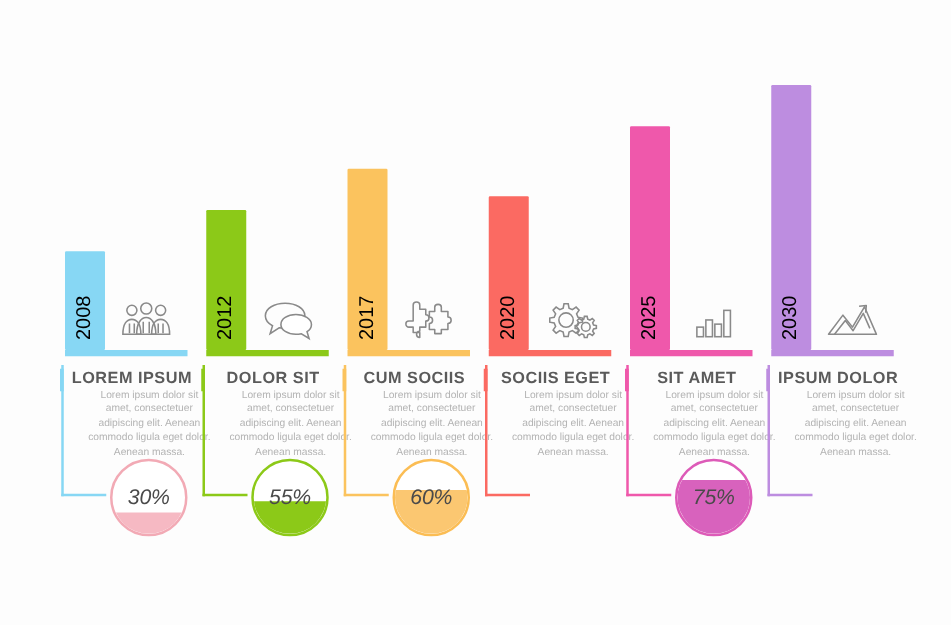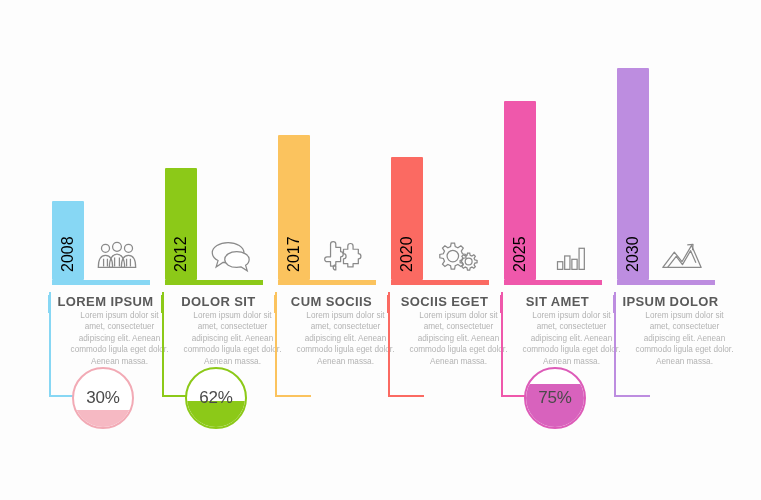--- a/index.html
+++ b/index.html
@@ -122,24 +122,25 @@
     top: 292px;
     width: 36px;
     height: 105px;
     border-left: 2px solid;
     border-bottom: 2px solid;
     border-color: inherit;
     box-sizing: border-box;
   }
   .pct-wrap {
     position: absolute;
-    left: 28px;
+    left: 44px;
     top: 367px;
     width: 62px;
     height: 62px;
+    font-style: italic;
   }
   .pct-circle {
     position: relative;
     width: 62px;
     height: 62px;
     border-radius: 50%;
     border: 2px solid;
     box-sizing: border-box;
     overflow: hidden;
     background: #ffffff;
@@ -225,21 +226,21 @@
       <div class="col-title">DOLOR SIT</div>
       <div class="col-body">Lorem ipsum dolor sit amet, consectetuer adipiscing elit. Aenean commodo ligula eget dolor. Aenean massa.</div>
     </div>
 
     <div class="connector" style="border-color:#8cc918;"></div>
 
     <div class="pct-wrap">
       <div class="pct-circle" style="border-color:#8cc918;">
         <div class="pct-fill" style="height:45%;background:#8cc918;"></div>
       </div>
-      <div class="pct-label">62%</div>
+      <div class="pct-label">55%</div>
     </div>
   </div>
     <div class="col" style="left: 270px;">
     <div class="bar-area">
       <div class="bar" style="height:145px;background:#fbc35e;">
         <span class="year-rot">2017</span>
       </div>
       <div class="baseline" style="background:#fbc35e;"></div>
       <div class="col-icon">
           <svg viewBox="0 0 48 40">
@@ -252,20 +253,26 @@
     </div>
 
     <div class="text-block">
       <div class="tick" style="background:#fbc35e;"></div>
       <div class="col-title">CUM SOCIIS</div>
       <div class="col-body">Lorem ipsum dolor sit amet, consectetuer adipiscing elit. Aenean commodo ligula eget dolor. Aenean massa.</div>
     </div>
 
     <div class="connector" style="border-color:#fbc35e;"></div>
 
+    <div class="pct-wrap">
+      <div class="pct-circle" style="border-color:#fbbd54;">
+        <div class="pct-fill" style="height:60%;background:#fbc771;"></div>
+      </div>
+      <div class="pct-label">60%</div>
+    </div>
   </div>
     <div class="col" style="left: 383px;">
     <div class="bar-area">
       <div class="bar" style="height:123px;background:#fb6a62;">
         <span class="year-rot">2020</span>
       </div>
       <div class="baseline" style="background:#fb6a62;"></div>
       <div class="col-icon">
           <svg viewBox="0 0 48 40">
             <g fill="none" stroke="#8a8a8a" stroke-width="1.3">

